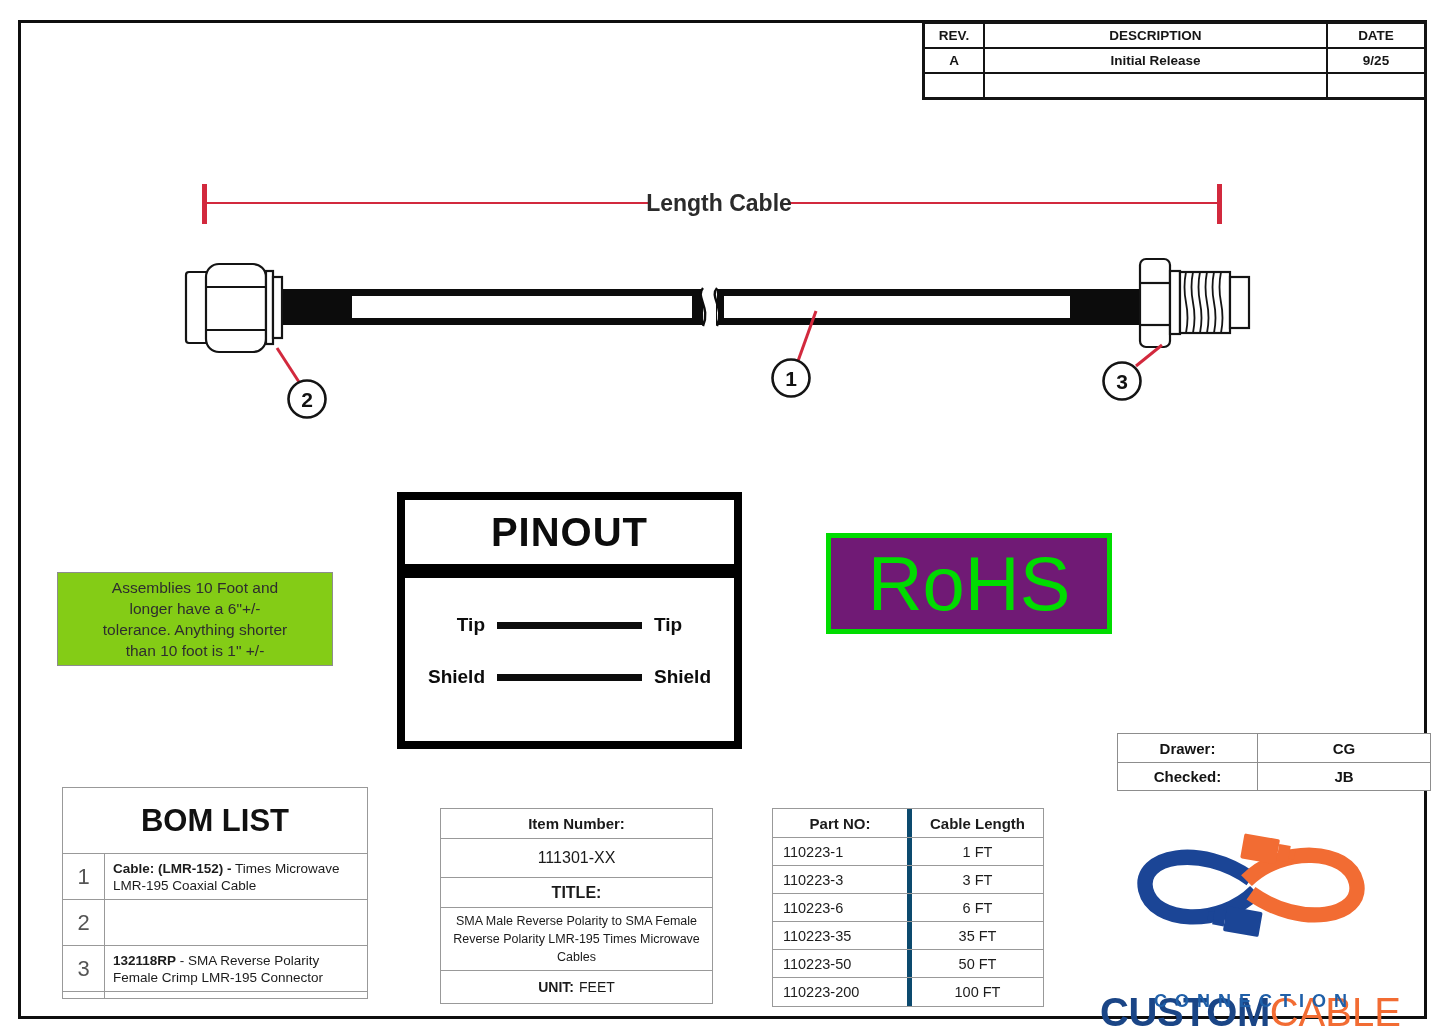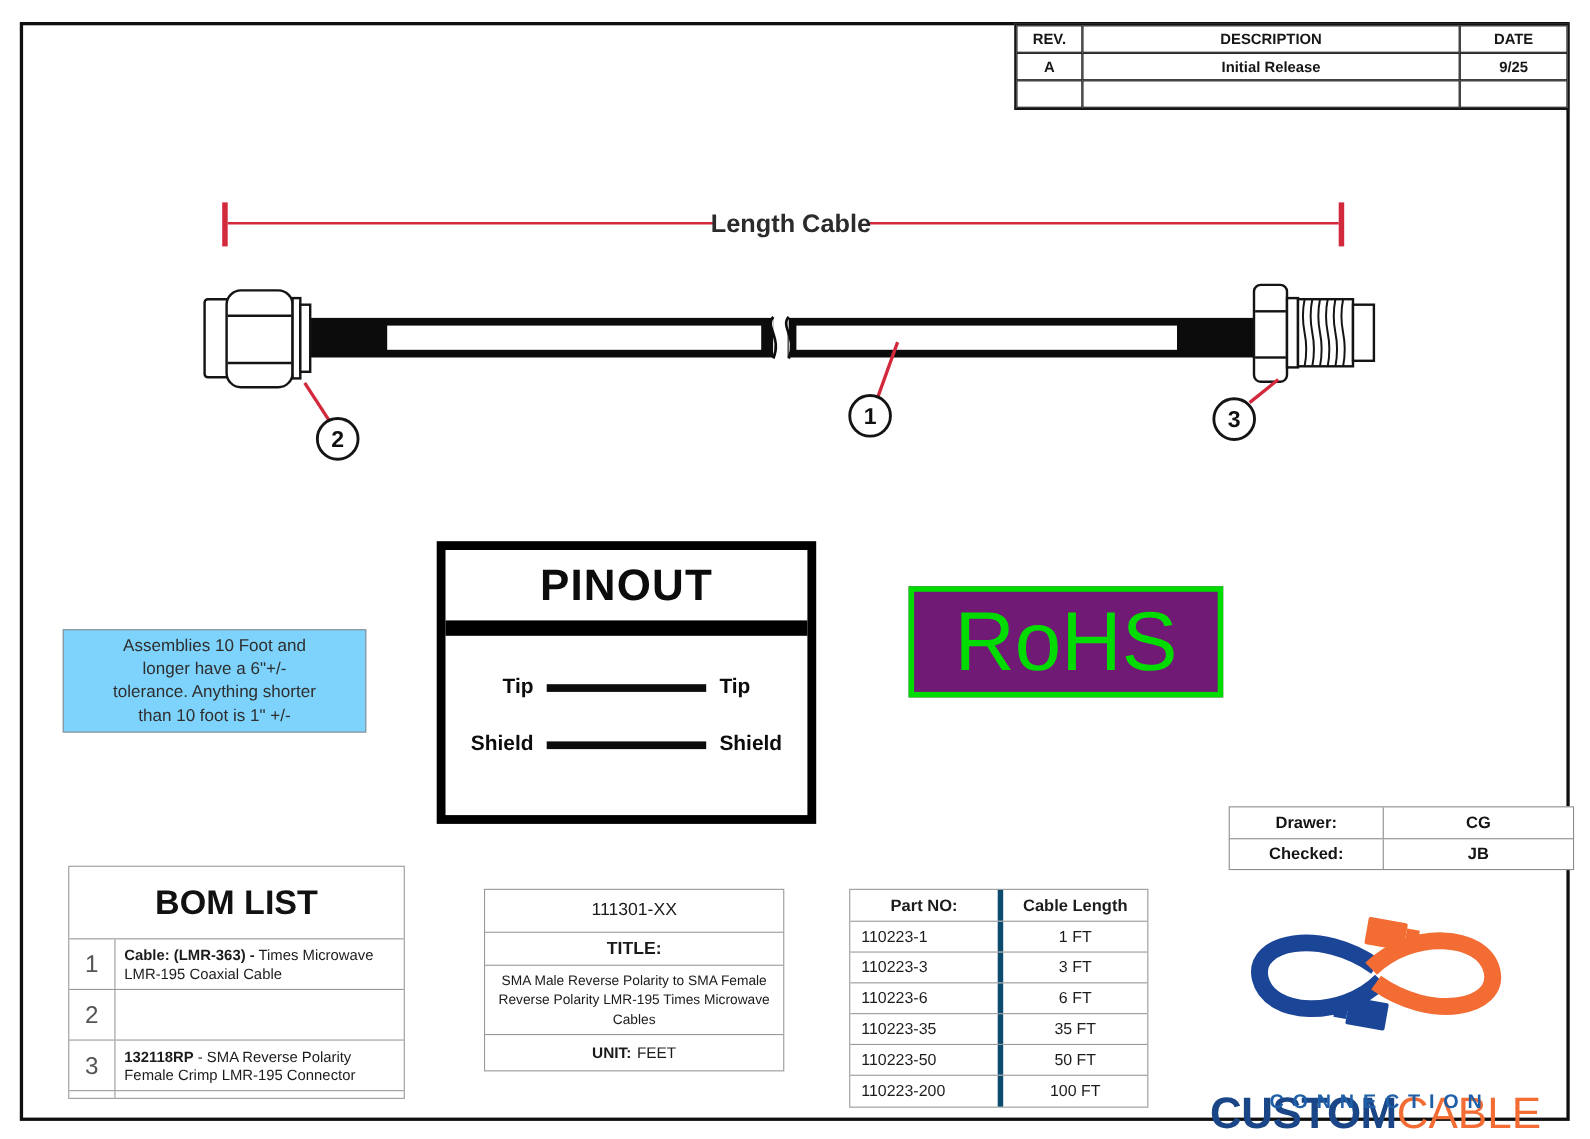--- a/index.html
+++ b/index.html
@@ -9,21 +9,21 @@
   .page-border { position:absolute; left:18px; top:20px; width:1409px; height:999px; border:3px solid #0f0f0f; background:transparent; }
 
   
   .rev-table { position:absolute; left:922px; top:21px; display:grid; grid-template-columns:60px 343px 98px; grid-auto-rows:25px; background:#fff; border:2px solid #141414; }
   .rev-table > div { border:1px solid #141414; display:flex; align-items:center; justify-content:center; font-size:13.5px; font-weight:600; color:#161616; }
 
   
   .diagram-svg { position:absolute; left:150px; top:172px; width:1120px; height:248px; }
 
   
-  .tol-box { position:absolute; left:57px; top:572px; width:276px; height:94px; border:1px solid #8d8d8d; background:#7dd3fc; display:flex; flex-direction:column; align-items:center; justify-content:center; font-size:15.5px; line-height:1.36; color:#2e2e2e; text-align:left; }
+  .tol-box { position:absolute; left:57px; top:572px; width:276px; height:94px; border:1px solid #8d8d8d; background:#84cc16; display:flex; flex-direction:column; align-items:center; justify-content:center; font-size:15.5px; line-height:1.36; color:#2e2e2e; text-align:left; }
 
   
   .pinout { position:absolute; left:397px; top:492px; width:345px; height:257px; border:8px solid #000; background:#fff; }
   .pinout-title { height:64px; display:flex; align-items:center; justify-content:center; font-size:40px; font-weight:800; letter-spacing:1px; color:#0c0c0c; }
   .pinout-bar { height:14px; background:#000; }
   .pinout-body { position:relative; height:163px; }
   .pin-row { position:absolute; left:0; right:0; display:flex; align-items:center; justify-content:center; gap:12px; }
   .pin-row .lbl { font-size:19px; font-weight:700; color:#0c0c0c; width:78px; }
   .pin-row .lbl.l { text-align:right; }
   .pin-row .lbl.r { text-align:left; }
@@ -191,39 +191,40 @@
     <div>Checked:</div>
     <div>JB</div>
   </div>
 </div>
 
 <div class="bom">
   <div class="bom-title">BOM LIST</div>
   <div class="bom-row">
     <div class="bom-num">1</div>
     <div class="bom-desc">
-        <span><b>Cable: (LMR-363) -</b><span> Times Microwave LMR-195 Coaxial Cable</span></span>
+        <span><b>Cable: (LMR-152) -</b><span> Times Microwave LMR-195 Coaxial Cable</span></span>
       </div>
   </div>
   <div class="bom-row">
     <div class="bom-num">2</div>
   </div>
   <div class="bom-row">
     <div class="bom-num">3</div>
     <div class="bom-desc">
         <span><b>132118RP</b><span> - SMA Reverse Polarity Female Crimp LMR-195 Connector</span></span>
       </div>
   </div>
   <div class="bom-row">
       <div class="bom-num"></div>
       <div></div>
     </div>
 </div>
 
 <div class="item-box">
+  <div class="ib-h">Item Number:</div>
   <div class="ib-num">111301-XX</div>
   <div class="ib-title-h">TITLE:</div>
   <div class="ib-title">SMA Male Reverse Polarity to SMA Female Reverse Polarity LMR-195 Times Microwave Cables</div>
   <div class="ib-unit">
     <span class="ul">UNIT:</span>
     <span>FEET</span>
   </div>
 </div>
 
 <div class="part-table">

